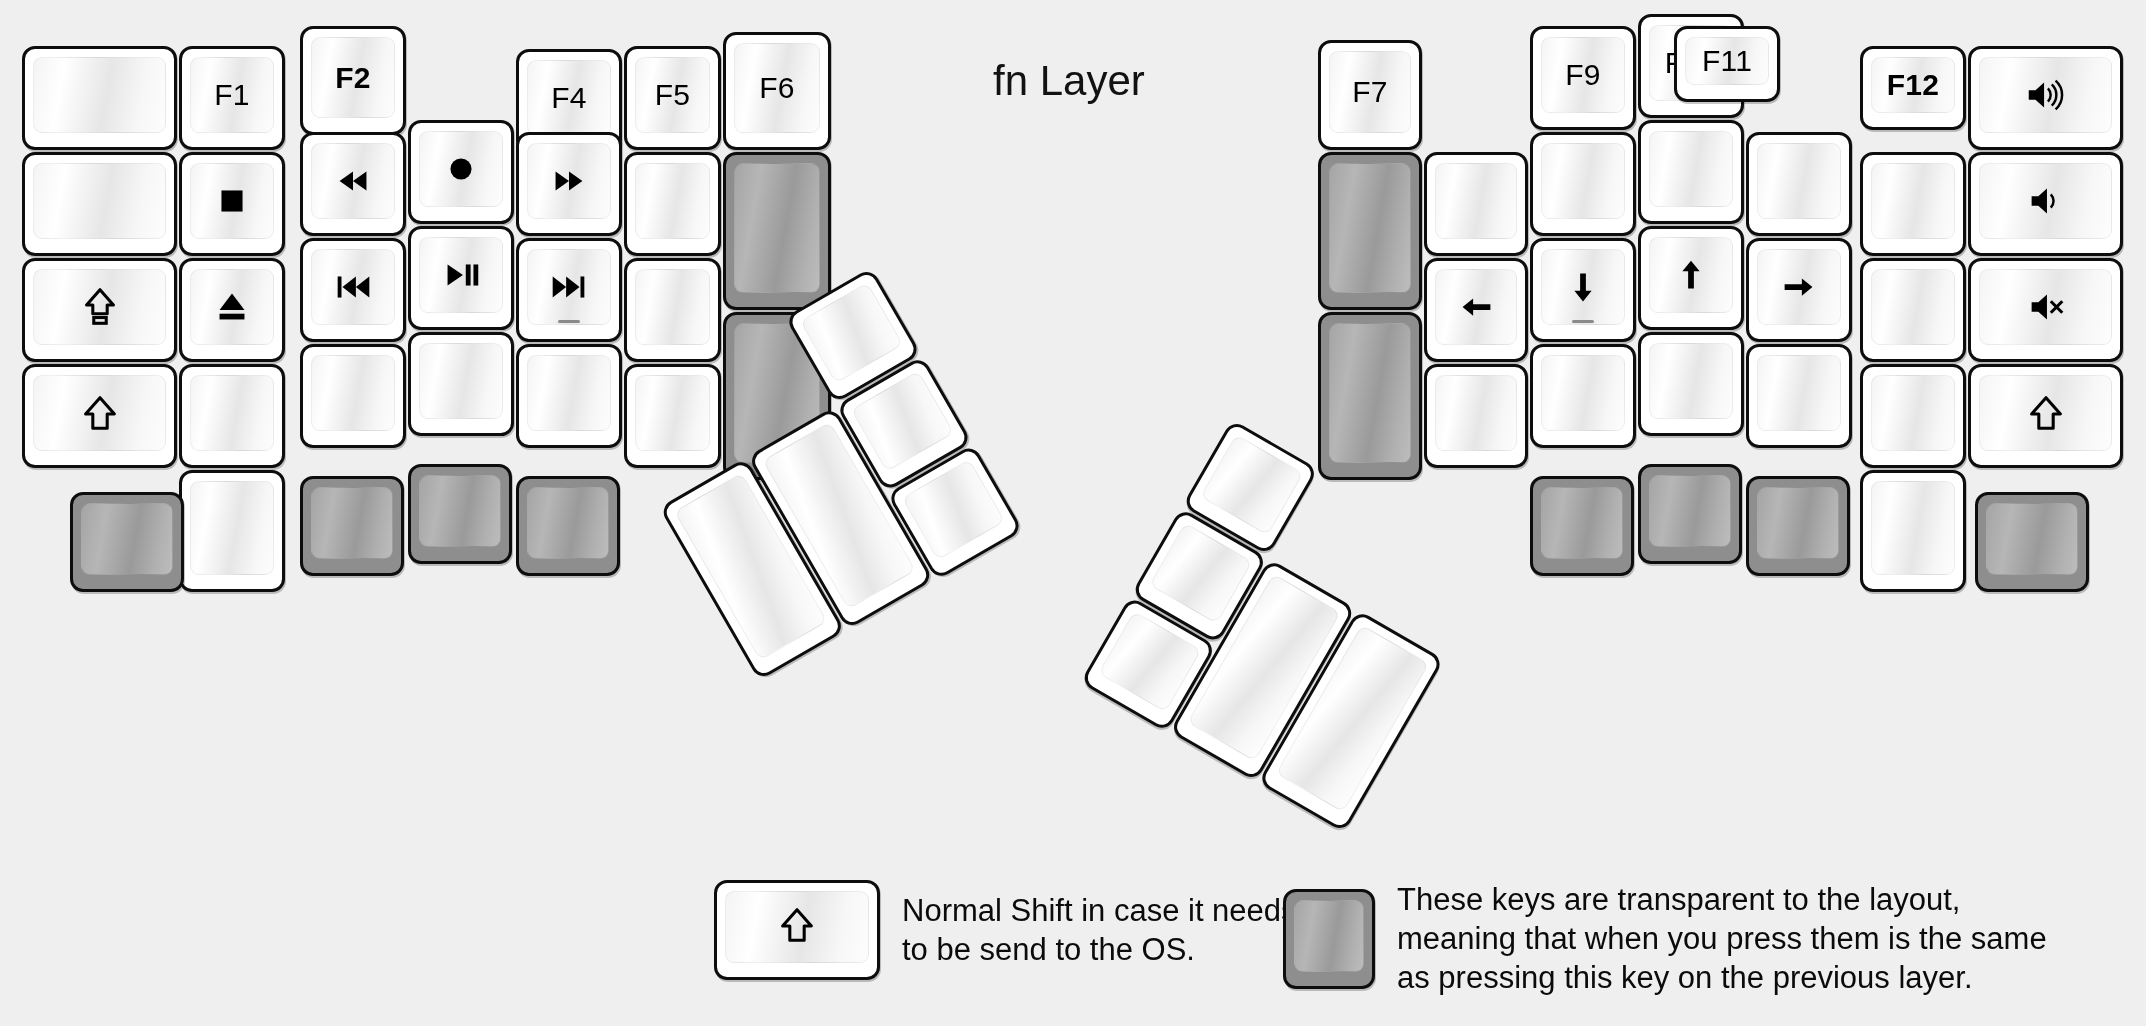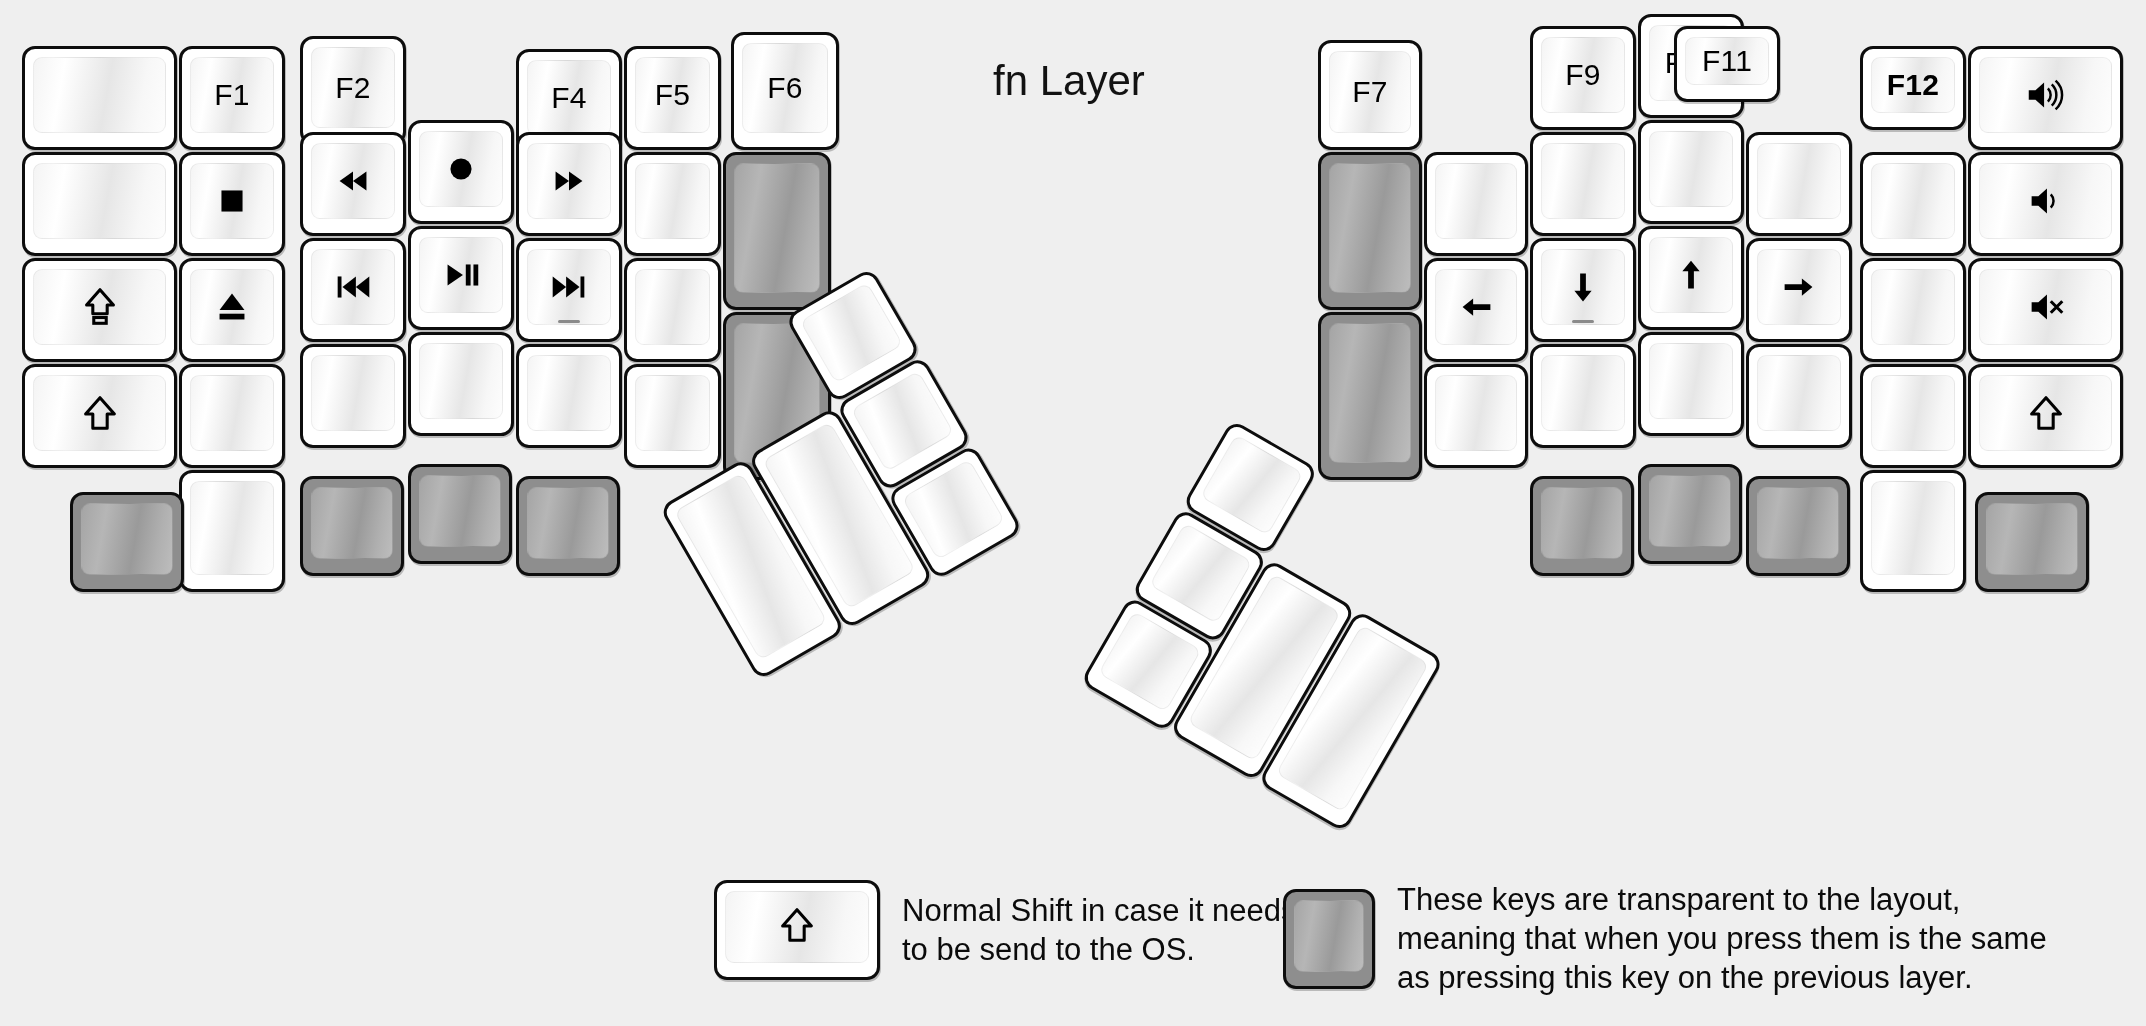--- a/index.html
+++ b/index.html
@@ -168,21 +168,21 @@
         <div class="key" style="left: 179px; top: 470px; width: 106px; height: 122px;">
           <div class="cap">
             <span class="lbl"></span>
           </div>
         </div>
         <div class="key trans" style="left: 70px; top: 492px; width: 114px; height: 100px;">
           <div class="cap">
             <span class="lbl"></span>
           </div>
         </div>
-        <div class="key" style="left: 300px; top: 36px; width: 106px; height: 109px;">
+        <div class="key" style="left: 300px; top: 26px; width: 106px; height: 109px; font-weight: bold;">
           <div class="cap">
             <span class="lbl">F2</span>
           </div>
         </div>
         <div class="key" style="left: 300px; top: 132px; width: 106px; height: 104px;">
           <div class="cap">
             <span class="lbl">
               <svg width="46" height="46" viewBox="0 0 48 48" fill="#000">
                 <path d="M24 14 L24 34 L10 24 Z"></path>
                 <path d="M38 14 L38 34 L24 24 Z"></path>
@@ -291,21 +291,21 @@
         <div class="key" style="left: 624px; top: 258px; width: 97px; height: 104px;">
           <div class="cap">
             <span class="lbl"></span>
           </div>
         </div>
         <div class="key" style="left: 624px; top: 364px; width: 97px; height: 104px;">
           <div class="cap">
             <span class="lbl"></span>
           </div>
         </div>
-        <div class="key" style="left: 723px; top: 32px; width: 108px; height: 118px; margin-left: 8px;">
+        <div class="key" style="left: 723px; top: 32px; width: 108px; height: 118px;">
           <div class="cap">
             <span class="lbl">F6</span>
           </div>
         </div>
         <div class="key trans" style="left: 723px; top: 152px; width: 108px; height: 158px;">
           <div class="cap">
             <span class="lbl"></span>
           </div>
         </div>
         <div class="key trans" style="left: 723px; top: 312px; width: 108px; height: 168px;">

